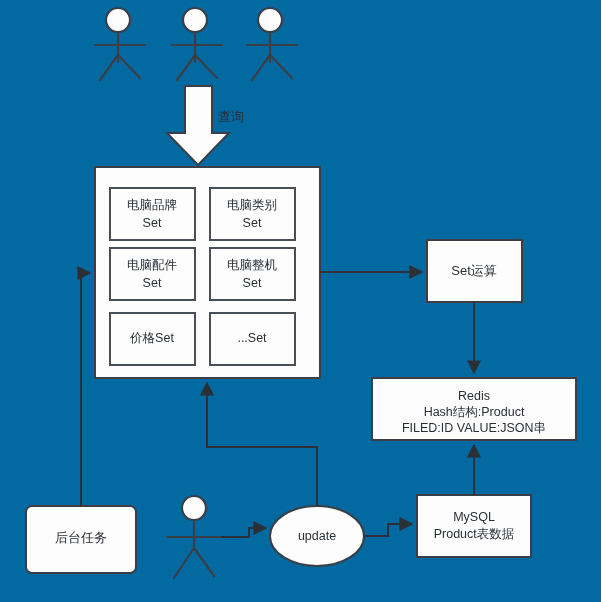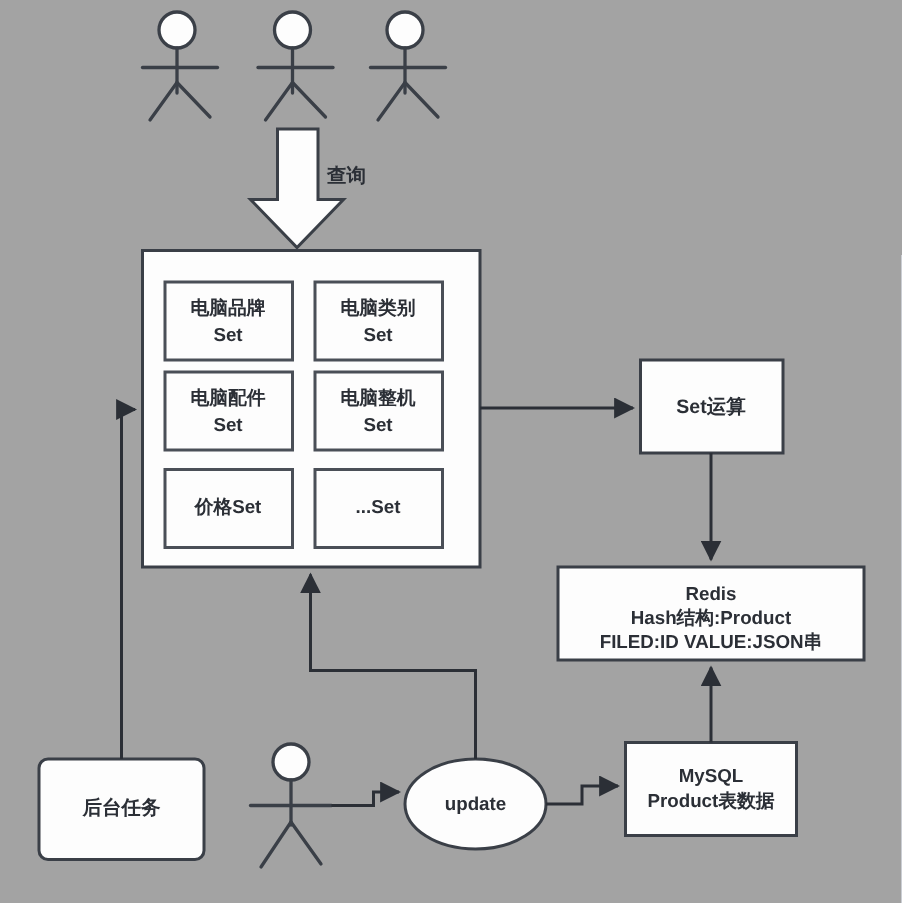--- a/index.html
+++ b/index.html
@@ -4,24 +4,23 @@
 <style>
   html, body {
     margin: 0;
     padding: 0;
     background: #eaf0f9;
   }
   #stage {
     position: relative;
     width: 601px;
     height: 602px;
-    background: #a3a3a3;
+    background: #0369a1;
     overflow: hidden;
     font-family: "Liberation Sans", "DejaVu Sans", sans-serif;
-    font-weight: bold;
   }
   svg.diagram {
     position: absolute;
     left: 0;
     top: 0;
     width: 601px;
     height: 602px;
     display: block;
   }
   .shape-fill { fill: #fdfdfd; }

